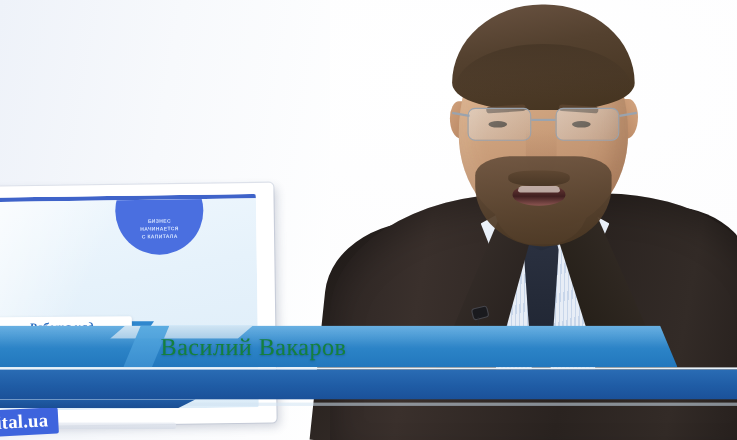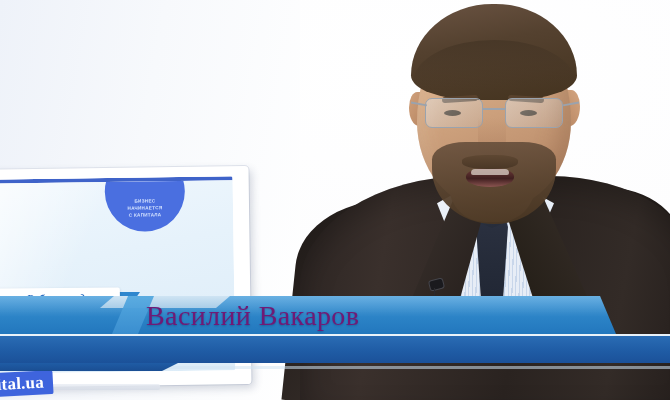--- a/index.html
+++ b/index.html
@@ -316,22 +316,22 @@
   }
   .lt-chev {
     position:absolute; left:112px; top:0; width:42px; height:38px;
     background:linear-gradient(180deg,#55a9e0,#3b8fd0);
     clip-path: polygon(16px 0, 42px 0, 26px 38px, 0 38px);
     opacity:.95;
   }
   .lt-name-text {
     position:absolute; left:146px; top:1px;
     font-family:"Liberation Serif", serif;
-    font-size:28px; font-weight:400;
-    color:#701a75;
+    font-size:22px; font-weight:400;
+    color:#15803d;
     letter-spacing:.4px;
     line-height:38px;
     text-shadow:0 1px 2px rgba(10,50,90,.35);
     white-space:nowrap;
   }
 
   .lt-sep {
     position:absolute; left:0; top:38px; width:670px; height:2px;
     background:#e9f2f9;
   }

